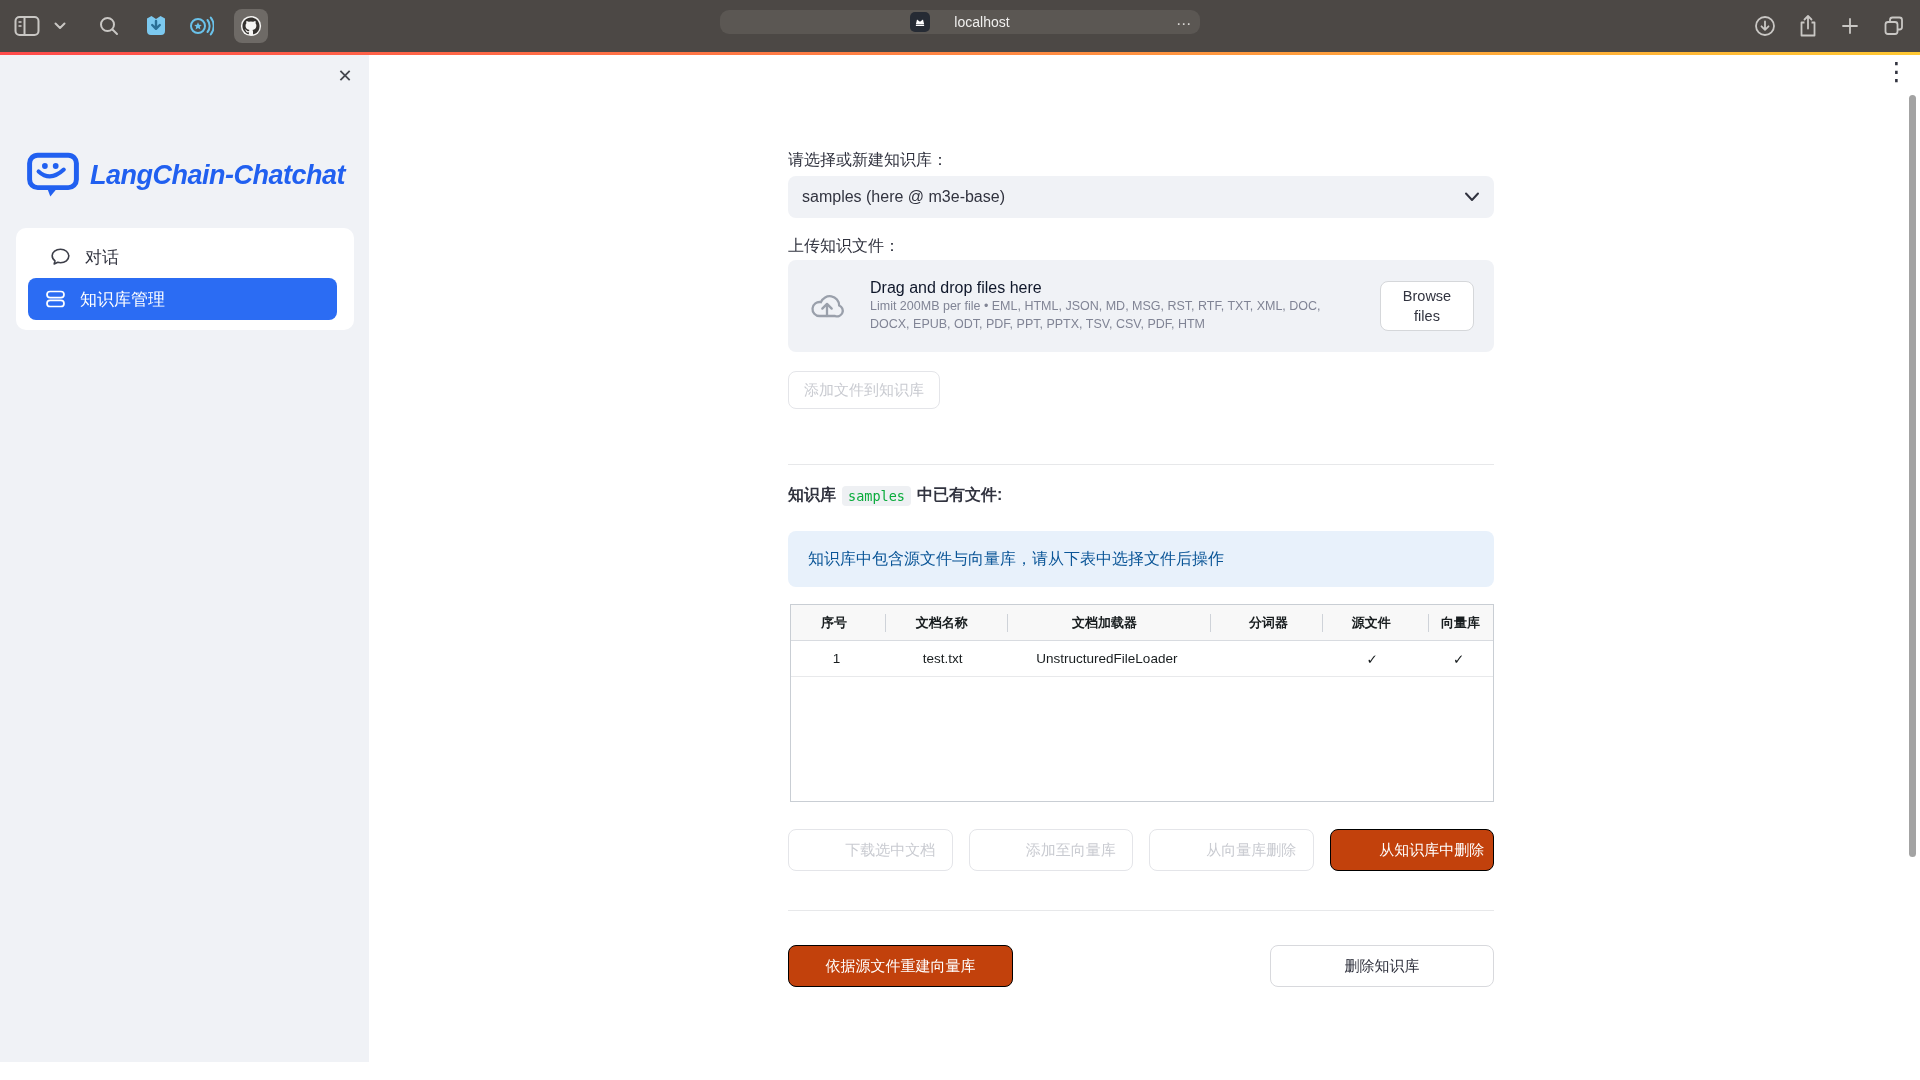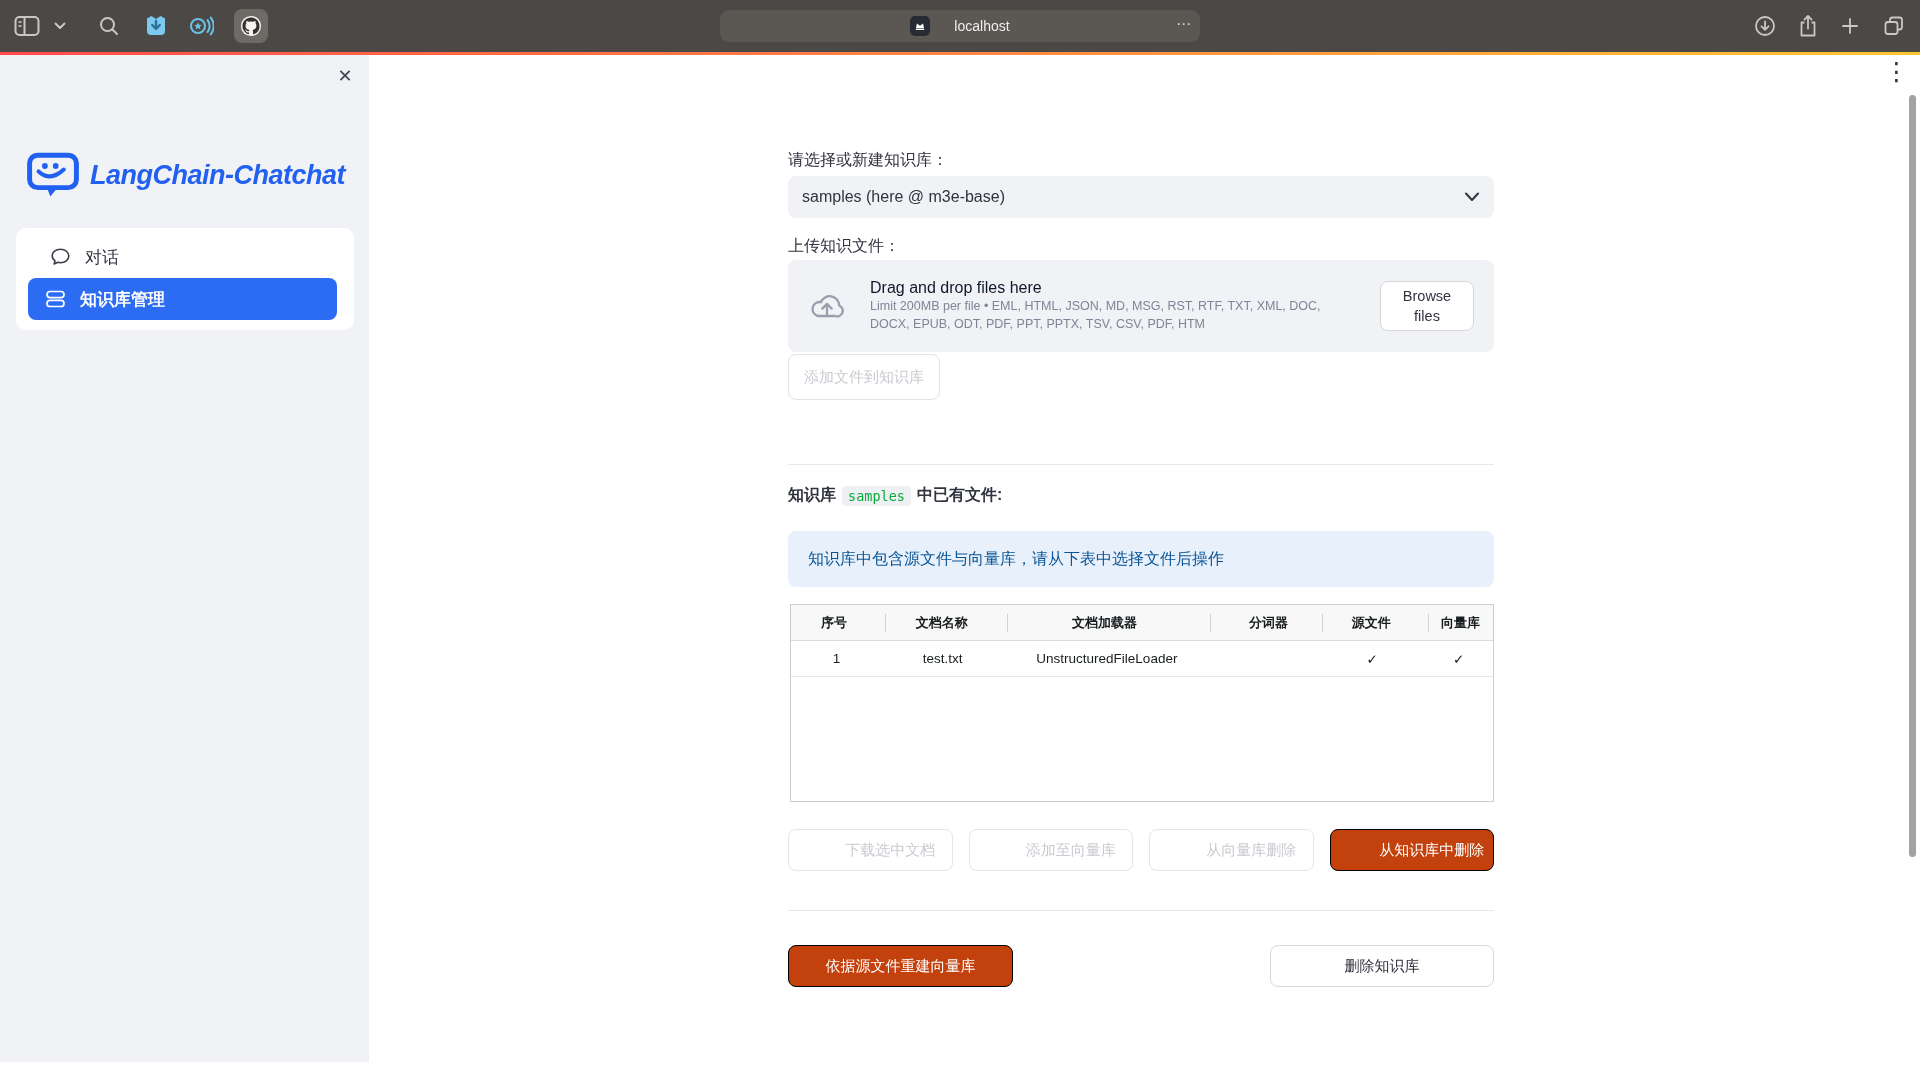--- a/index.html
+++ b/index.html
@@ -6,39 +6,39 @@
   html,body { background:#222; }
   body { font-family:"Liberation Sans","DejaVu Sans",sans-serif; }
   #screen { position:relative; width:1920px; height:1080px; background:#fff; overflow:hidden; }
 
   
   .chrome { position:absolute; left:0; top:0; width:1920px; height:52px; background:#4c4845; }
   .chrome-left { position:absolute; left:14px; top:0; height:52px; display:flex; align-items:center; gap:14px; }
   .chrome-right { position:absolute; right:14px; top:0; height:52px; display:flex; align-items:center; gap:22px; }
   .chrome-btn { display:flex; align-items:center; justify-content:center; cursor:default; }
   .ext-active { background:#6e6a66; border-radius:8px; padding:3px; }
-  .addressbar { position:absolute; left:720px; top:10px; width:480px; height:32px; background:#5b5753; border-radius:9px; display:flex; align-items:center; justify-content:center; gap:24px; }
+  .addressbar { position:absolute; left:720px; top:10px; width:480px; height:24px; background:#5b5753; border-radius:9px; display:flex; align-items:center; justify-content:center; gap:24px; }
   .addressbar .url { color:#f0efee; font-size:14px; }
   .addressbar .more { position:absolute; right:8px; top:5px; color:#d8d6d3; font-size:15px; letter-spacing:1px; }
   .favicon { width:20px; height:20px; background:#262b34; border-radius:5px; display:flex; align-items:center; justify-content:center; }
 
   .decoration { position:absolute; left:0; top:52px; width:1920px; height:3px;
     background:linear-gradient(90deg,#ff4b4b 0%,#ff8c42 55%,#ffc832 100%); }
 
   
   .page { position:absolute; left:0; top:55px; width:1920px; height:1025px; background:#fff; }
 
   
   .sidebar { position:absolute; left:0; top:0; width:369px; height:1025px; background:#f0f2f6; }
   .sidebar-close { position:absolute; left:332px; top:8px; width:26px; height:26px; display:flex; align-items:center; justify-content:center; color:#45474f; font-size:18px; cursor:pointer; }
   .logo { position:absolute; left:26px; top:96px; display:flex; align-items:center; gap:10px; }
   .logo-text { color:#2160f0; font-size:27px; font-weight:bold; font-style:italic; letter-spacing:-0.5px; white-space:nowrap; }
   .menu-card { position:absolute; left:16px; top:173px; width:338px; height:102px; background:#fff; border-radius:10px; padding:8px 0; }
   .menu-item { display:flex; align-items:center; gap:14px; height:42px; margin:0 17px; padding:0 17px; border-radius:8px; font-size:17px; color:#31333f; cursor:pointer; }
-  .menu-item.active { background:#2b6cf3; color:#fff; font-weight:700;margin-left:12px; }
+  .menu-item.active { background:#2b6cf3; color:#fff; font-weight:400;margin-left:12px; }
   .sidebar-bottom-strip { position:absolute; left:0; top:1007px; width:369px; height:18px; background:#fff; }
 
   
   .main { position:absolute; left:369px; top:0; width:1551px; height:1025px; }
   .menu-dots { position:absolute; left:1515px; top:4px; font-size:25px; color:#31333f; line-height:1; cursor:pointer; }
   .content { position:absolute; left:419px; top:0; width:706px; }
   .scrollbar-thumb { position:absolute; left:1540px; top:40px; width:7px; height:762px; background:#a3a3a3; border-radius:4px; }
 
   .field-label { position:absolute; left:0; font-size:16px; color:#31333f; }
   .selectbox { position:absolute; left:0; top:121px; width:706px; height:42px; background:#f0f2f6; border-radius:8px; display:flex; align-items:center; padding:0 14px; cursor:pointer; }
@@ -47,21 +47,21 @@
   .dropzone { position:absolute; left:0; top:205px; width:706px; height:92px; background:#f0f2f6; border-radius:8px; display:flex; align-items:center; padding:0 20px; }
   .dz-texts { margin-left:24px; width:470px; }
   .dz-title { font-size:16px; color:#0f172a; }
   .dz-limit { font-size:12.5px; color:#808495; line-height:1.45; }
   .browse-btn { margin-left:auto; width:94px; height:50px; background:#fff; border:1px solid #d5d7da; border-radius:8px; font-size:14.5px; color:#31333f; display:flex; align-items:center; justify-content:center; text-align:center; line-height:1.4; padding:0 14px; cursor:pointer; }
 
   .btn { border-radius:8px; font-size:15px; display:inline-flex; align-items:center; justify-content:center; cursor:pointer; }
   .btn-disabled { background:#fff; border:1px solid #e4e5e9; color:#c9cbd1; cursor:default; }
   .btn-primary { background:#c2410c; border:1px solid #000000; color:#fff; }
   .btn-secondary { background:#fff; border:1px solid #d8d9dd; color:#31333f; }
-  .add-files-btn { position:absolute; left:0; top:299px; height:46px; padding:0 15px; }
+  .add-files-btn { position:absolute; left:0; top:316px; height:38px; padding:0 15px; }
 
   .divider { position:absolute; left:0; width:706px; height:1px; background:#e7e8ea; }
 
   .kb-heading { position:absolute; left:0; top:430px; font-size:16px; font-weight:600; color:#31333f; display:flex; align-items:center; gap:6px; }
   .kb-heading code { font-family:"DejaVu Sans Mono","Liberation Mono",monospace; font-size:13.5px; font-weight:normal; color:#09ab3b; background:#eef0f3; border-radius:4px; padding:2px 6px; }
 
   .info-box { position:absolute; left:0; top:476px; width:706px; height:56px; background:#e8f1fb; border-radius:8px; display:flex; align-items:center; padding:0 20px; }
   .info-box span { color:#0a5597; font-size:16px; }
 
   .grid { position:absolute; left:2px; top:549px; width:704px; height:198px; border:1px solid #c9ced4; background:#fff; font-size:13.5px; color:#181d1f; }

